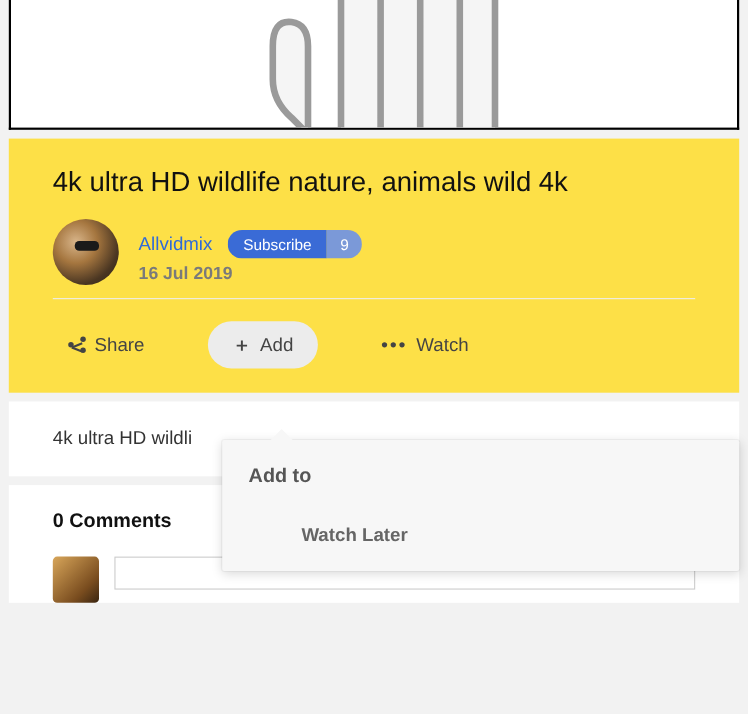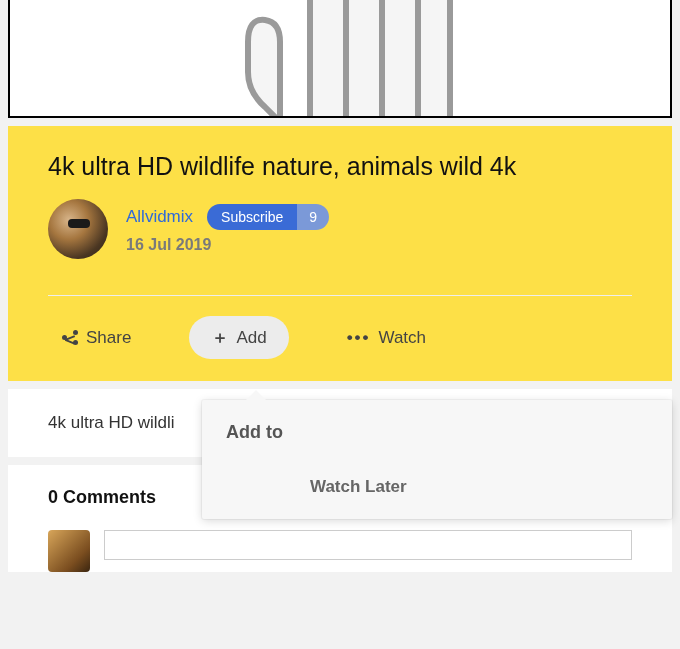--- a/index.html
+++ b/index.html
@@ -29,23 +29,23 @@
     padding: 26px 40px 0 40px;
   }
   .video-title {
     font-size: 25px;
     font-weight: 400;
     color: #111;
     margin-bottom: 18px;
   }
   .meta-row {
     display: flex;
-    align-items: center;
+    align-items: flex-end;
     gap: 18px;
-    padding-bottom: 36px;
+    padding-bottom: 12px;
     border-bottom: 1px solid #eee;
   }
   .avatar {
     width: 60px; height: 60px;
     border-radius: 50%;
     background: radial-gradient(circle at 35% 35%, #d8b58a 0%, #a5763f 35%, #4a3622 70%, #2a1f14 100%);
     position: relative;
     overflow: hidden;
     flex-shrink: 0;
   }
@@ -171,21 +171,21 @@
     font-size: 18px;
     font-weight: 700;
     color: #555;
     padding: 22px 24px 14px 24px;
   }
   .dropdown-item {
     font-size: 17px;
     font-weight: 600;
     color: #666;
     padding: 20px 0;
-    margin: 0 56px 0 108px;
+    margin: 0 56px 0 72px;
     border-bottom: 1px solid #ddd;
     cursor: pointer;
   }
   .dropdown-item:last-child { border-bottom: none; padding-bottom:10px;}
 </style>
 </head>
 <body>
 
 <div class="video-frame">
   <svg class="hand-svg" viewBox="0 0 260 200">

